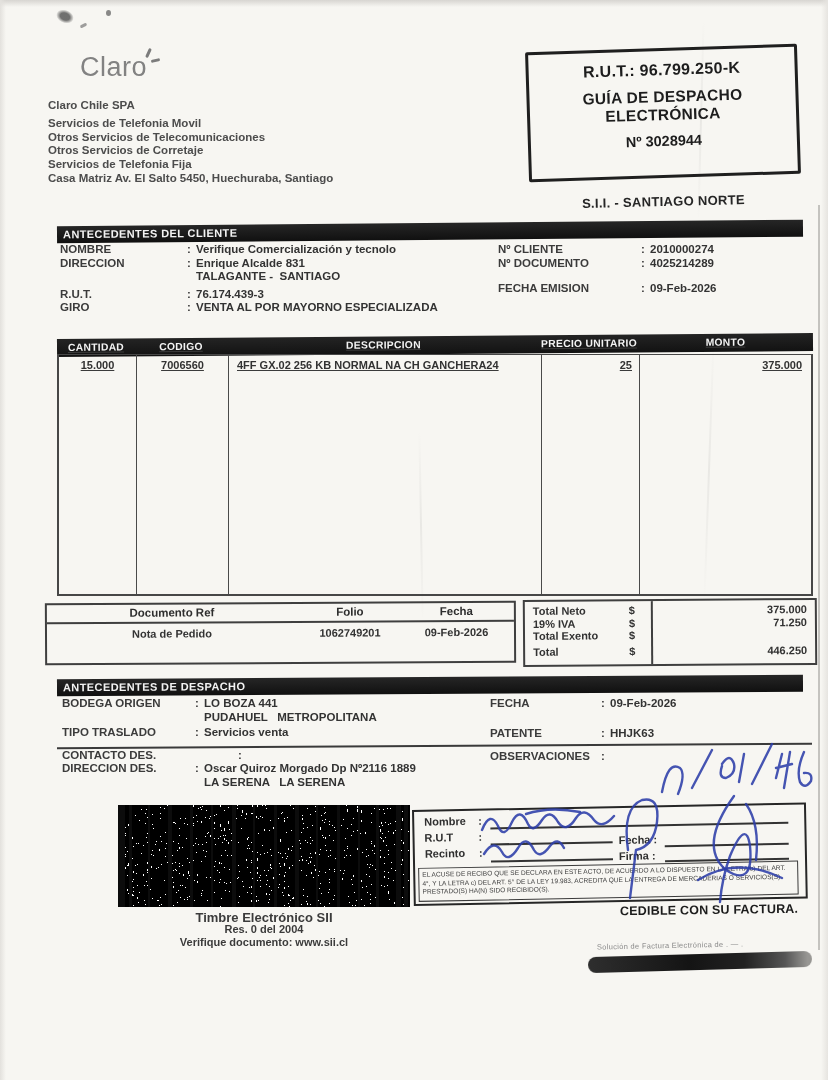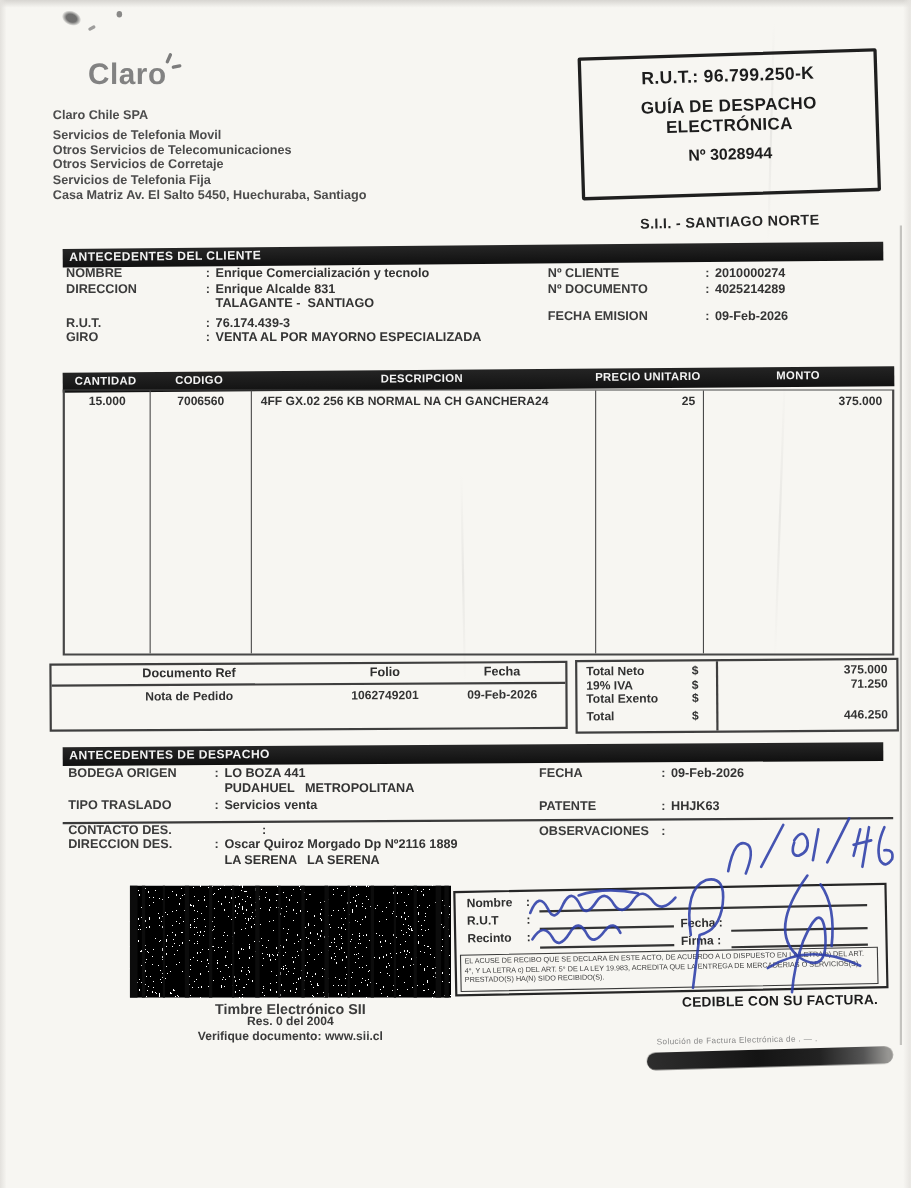--- a/index.html
+++ b/index.html
@@ -17,21 +17,21 @@
   .smudge1{left:56px;top:10px;width:18px;height:13px;border-radius:50%;
     background:radial-gradient(ellipse,#4e4e4e 0 38%,rgba(80,80,80,0) 72%);transform:rotate(22deg);opacity:.8;}
   .smudge2{left:106px;top:10px;width:5px;height:6px;border-radius:50%;background:#5a5a5a;opacity:.7;}
   .smudge3{left:80px;top:24px;width:7px;height:3px;background:#636363;transform:rotate(-28deg);opacity:.6;border-radius:2px;}
   .crease{background:linear-gradient(rgba(110,110,110,0),rgba(110,110,110,.10),rgba(110,110,110,0));width:2px;}
   .crease1{left:700px;top:20px;height:200px;transform:rotate(1.5deg);}
   .crease2{left:708px;top:340px;height:260px;transform:rotate(2deg);}
   .crease3{left:420px;top:430px;height:190px;transform:rotate(-1deg);}
 
   
-  .logo{left:80px;top:52px;font-size:27px;font-weight:700;color:#828282;letter-spacing:.5px;}
+  .logo{left:80px;top:52px;font-size:27px;font-weight:400;color:#828282;letter-spacing:.5px;}
   .logo .mark1{position:absolute;right:-3px;top:-4px;width:3px;height:10px;background:#7c7c7c;transform:rotate(24deg);border-radius:2px;}
   .logo .mark2{position:absolute;right:-13px;top:7px;width:9px;height:3px;background:#7c7c7c;transform:rotate(-12deg);border-radius:2px;}
 
   .seller-name{left:48px;top:99px;font-size:11.5px;font-weight:700;color:#4c4c4c;}
   .seller-lines{left:48px;top:117px;font-size:11.5px;font-weight:700;color:#4c4c4c;line-height:13.7px;}
 
   
   .stamp{left:527px;top:48px;width:266px;height:124px;border:3.5px solid #1f1f1f;border-radius:2px;
     transform:rotate(-1.8deg);text-align:center;color:#1d1d1d;}
   .stamp .rut{margin-top:10px;font-size:16px;font-weight:700;letter-spacing:.3px;}
@@ -51,21 +51,21 @@
   .frow .colon{flex:none;width:14px;text-align:center;font-weight:700;}
   .frow .val{font-weight:700;white-space:pre-wrap;color:#333;}
   .client-left{left:60px;top:243px;width:420px;}
   .client-left .lbl{width:122px;}
   .client-left .frow.gap{margin-top:4px;}
   .client-right{left:498px;top:243px;width:320px;}
   .client-right .lbl{width:138px;}
   .client-right .frow.gap{margin-top:12px;}
 
   
-  .items{left:57px;top:336px;width:756px;}
+  .items{left:57px;top:336px;width:756px;text-decoration:underline;}
   .items .ihead{position:relative;display:grid;grid-template-columns:78px 92px 313px 98px 175px;
     height:18px;background:linear-gradient(#242424,#121212);color:#f3f3f3;
     font-size:10.3px;font-weight:700;line-height:18px;text-align:center;letter-spacing:.3px;
     transform:rotate(-0.45deg);white-space:nowrap;}
   .items .ibody{position:relative;display:grid;grid-template-columns:78px 92px 313px 98px 175px;
     height:239px;border:2px solid #474747;border-top-width:1px;}
   .items .ibody > div{border-right:1.5px solid #4a4a4a;font-size:11px;font-weight:700;padding-top:4px;color:#323232;}
   .items .ibody > div:last-child{border-right:none;}
   .items .c-center{text-align:center;}
   .items .c-desc{text-align:left;padding-left:8px;}
@@ -162,21 +162,21 @@
     </div>
     <div class="num">Nº 3028944</div>
   </div>
   <div class="abs sii">S.I.I. - SANTIAGO NORTE</div>
 
   <div class="abs secbar client">ANTECEDENTES DEL CLIENTE</div>
   <div class="abs client-left">
     <div class="frow">
         <span class="lbl">NOMBRE</span>
         <span class="colon">:</span>
-        <span class="val">Enrique Comercialización y tecnolo</span>
+        <span class="val">Verifique Comercialización y tecnolo</span>
       </div>
     <div class="frow">
         <span class="lbl">DIRECCION</span>
         <span class="colon">:</span>
         <span class="val">Enrique Alcalde 831</span>
       </div>
     <div class="frow">
         <span class="lbl"></span>
         <span class="colon"></span>
         <span class="val">TALAGANTE -  SANTIAGO</span>

